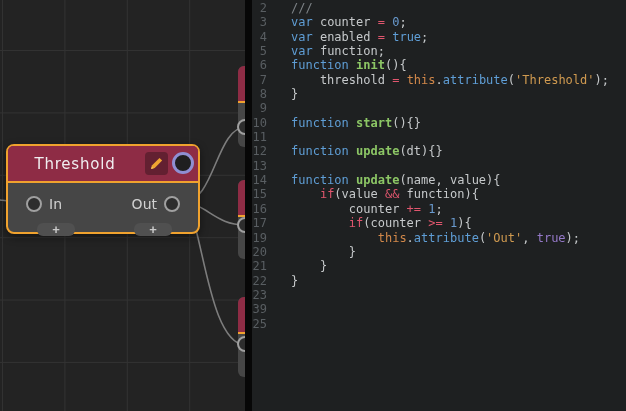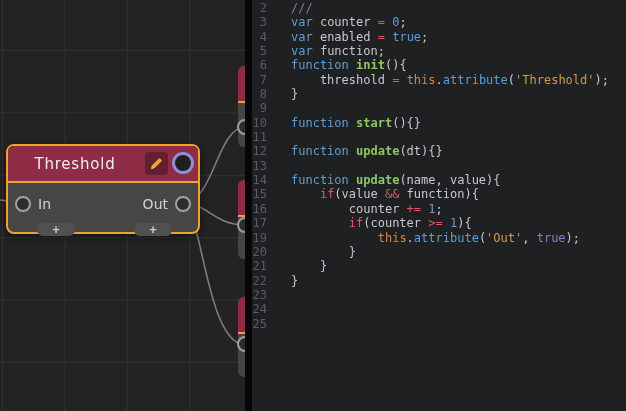--- a/index.html
+++ b/index.html
@@ -23,21 +23,21 @@
     box-shadow:0 3px 8px rgba(0,0,0,.45);}
   .hdr{position:relative;height:37px;background:var(--node-header);
     border-radius:5px 5px 0 0;border-bottom:2px solid var(--accent-orange);
     display:flex;align-items:center;justify-content:center;}
   .title{color:#f0eef0;font-size:15px;letter-spacing:.8px;padding-right:56px;}
   .editbtn{position:absolute;right:30px;top:6px;width:23px;height:23px;border:none;
     background:var(--editbtn-bg);border-radius:4px;display:flex;align-items:center;justify-content:center;cursor:pointer;}
   .badge{position:absolute;right:4px;top:6px;width:22px;height:22px;border-radius:50%;
     border:3px solid var(--badge-ring);background:#1f1f1f;}
   .ports{position:absolute;left:0;top:50px;width:100%;height:16px;
-    display:flex;justify-content:space-between;align-items:center;padding:0 7px;}
+    display:flex;justify-content:space-between;align-items:center;padding:0 18px;}
   .pgroup{display:flex;align-items:center;gap:7px;}
   .pc{width:16px;height:16px;border-radius:50%;background:#2d2d2d;border:2.5px solid var(--port-ring);}
   .plabel{color:#d2d2d2;font-size:14px;}
   .plus{position:absolute;top:77px;width:38px;height:13px;border:none;border-radius:6px;
     background:var(--plus-bg);color:#c9c9c9;font-size:13px;line-height:10px;font-weight:bold;cursor:pointer;}
   .plus.l{left:29px;} .plus.r{left:126px;}
 
   .clip{position:absolute;left:238px;width:8px;border-radius:6px 0 0 6px;overflow:hidden;background:var(--node-body);}
   .clip .chdr{height:37px;background:var(--node-header);border-bottom:2px solid var(--accent-orange);}
   .cport{position:absolute;width:16px;height:16px;border-radius:50%;
@@ -127,18 +127,18 @@
         <div class="cl"><span class="ln">13</span><span class="ct"></span></div>
         <div class="cl"><span class="ln">14</span><span class="ct"><span class="tk-kw">function</span><span class="tk-pln"> </span><span class="tk-fn">update</span><span class="tk-pln">(name, value){</span></span></div>
         <div class="cl"><span class="ln">15</span><span class="ct"><span class="tk-pln">    </span><span class="tk-op">if</span><span class="tk-pln">(value </span><span class="tk-op">&amp;&amp;</span><span class="tk-pln"> function){</span></span></div>
         <div class="cl"><span class="ln">16</span><span class="ct"><span class="tk-pln">        counter </span><span class="tk-op">+=</span><span class="tk-pln"> </span><span class="tk-num">1</span><span class="tk-pln">;</span></span></div>
         <div class="cl"><span class="ln">17</span><span class="ct"><span class="tk-pln">        </span><span class="tk-op">if</span><span class="tk-pln">(counter </span><span class="tk-op">&gt;=</span><span class="tk-pln"> </span><span class="tk-num">1</span><span class="tk-pln">){</span></span></div>
         <div class="cl"><span class="ln">19</span><span class="ct"><span class="tk-pln">            </span><span class="tk-ths">this</span><span class="tk-pln">.</span><span class="tk-kw">attribute</span><span class="tk-pln">(</span><span class="tk-str">'Out'</span><span class="tk-pln">, </span><span class="tk-cst">true</span><span class="tk-pln">);</span></span></div>
         <div class="cl"><span class="ln">20</span><span class="ct"><span class="tk-pln">        }</span></span></div>
         <div class="cl"><span class="ln">21</span><span class="ct"><span class="tk-pln">    }</span></span></div>
         <div class="cl"><span class="ln">22</span><span class="ct"><span class="tk-pln">}</span></span></div>
         <div class="cl"><span class="ln">23</span><span class="ct"></span></div>
-        <div class="cl"><span class="ln">24</span><span class="ct"></span></div>
+        <div class="cl"><span class="ln">39</span><span class="ct"></span></div>
         <div class="cl"><span class="ln">25</span><span class="ct"></span></div>
       </div>
   </div>
 
 </div>
 
 </body></html>

